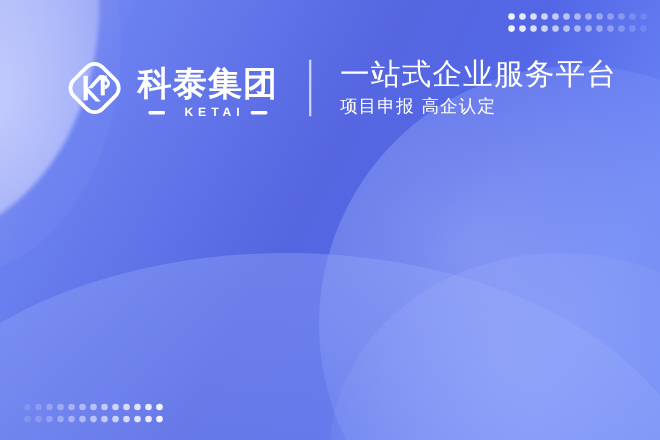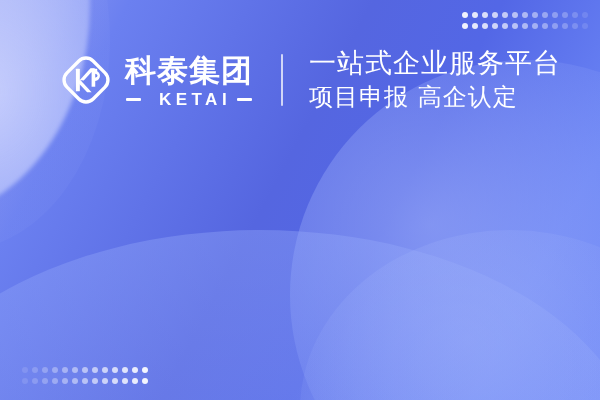--- a/index.html
+++ b/index.html
@@ -140,21 +140,21 @@
     justify-content: center;
   }
   .logo-en-rule {
     height: 3px;
     width: 15px;
     background: #ffffff;
     border-radius: 1px;
   }
   .logo-en {
     color: #ffffff;
-    font-size: 17px;
+    font-size: 11px;
     font-weight: bold;
     letter-spacing: 4.5px;
     margin: 0 6px 0 18px;
     line-height: 1;
     font-family: "Liberation Sans", sans-serif;
   }
 
   .divider {
     width: 2px;
     height: 52px;
@@ -170,21 +170,21 @@
   }
   .tagline-main {
     color: #ffffff;
     font-size: 27px;
     line-height: 1.16;
     letter-spacing: 1px;
     font-family: "DejaVu Sans", "Liberation Sans", sans-serif;
   }
   .tagline-sub {
     color: #ffffff;
-    font-size: 24px;
+    font-size: 16px;
     line-height: 1.3;
     letter-spacing: 1px;
     margin-top: 4px;
     font-family: "DejaVu Serif", "Liberation Serif", serif;
   }
 
   
   .title {
     position: absolute;
     left: 60px;

